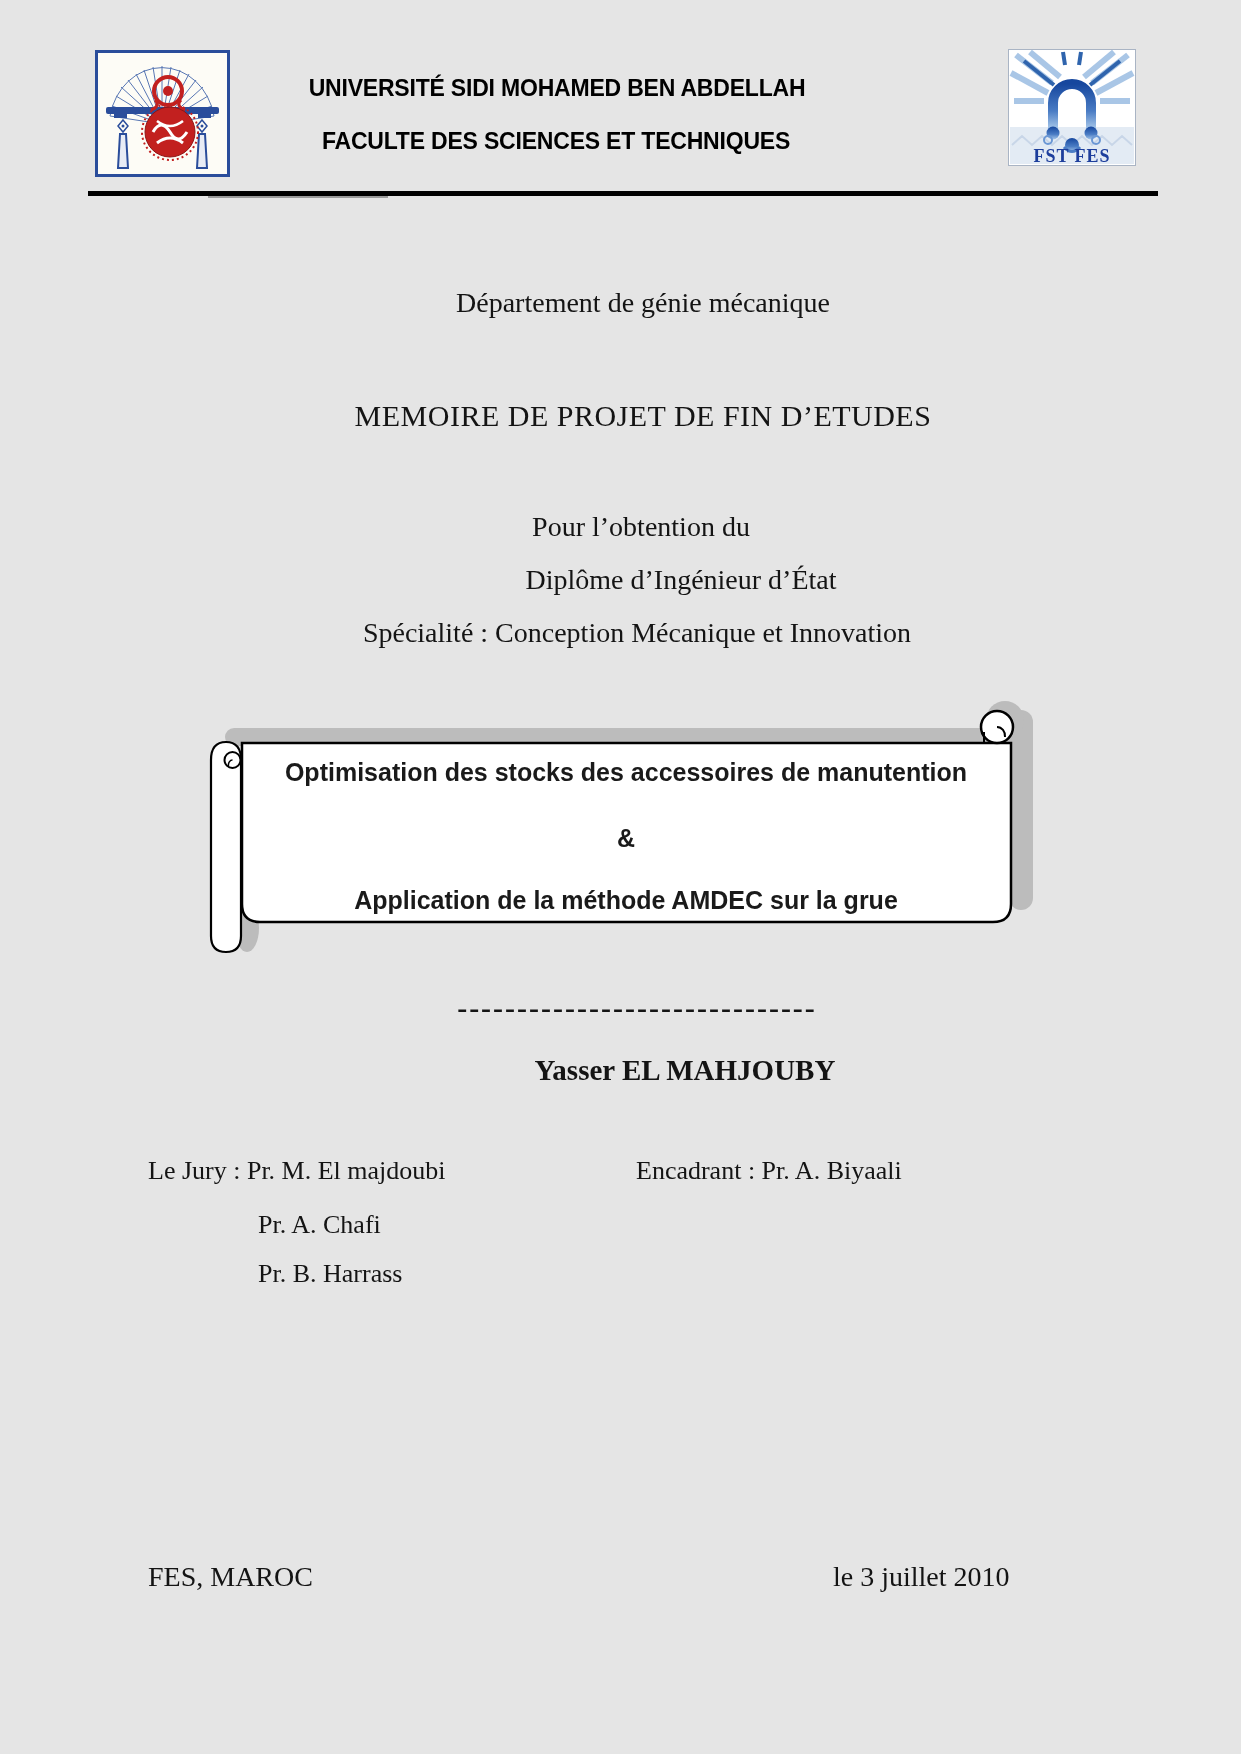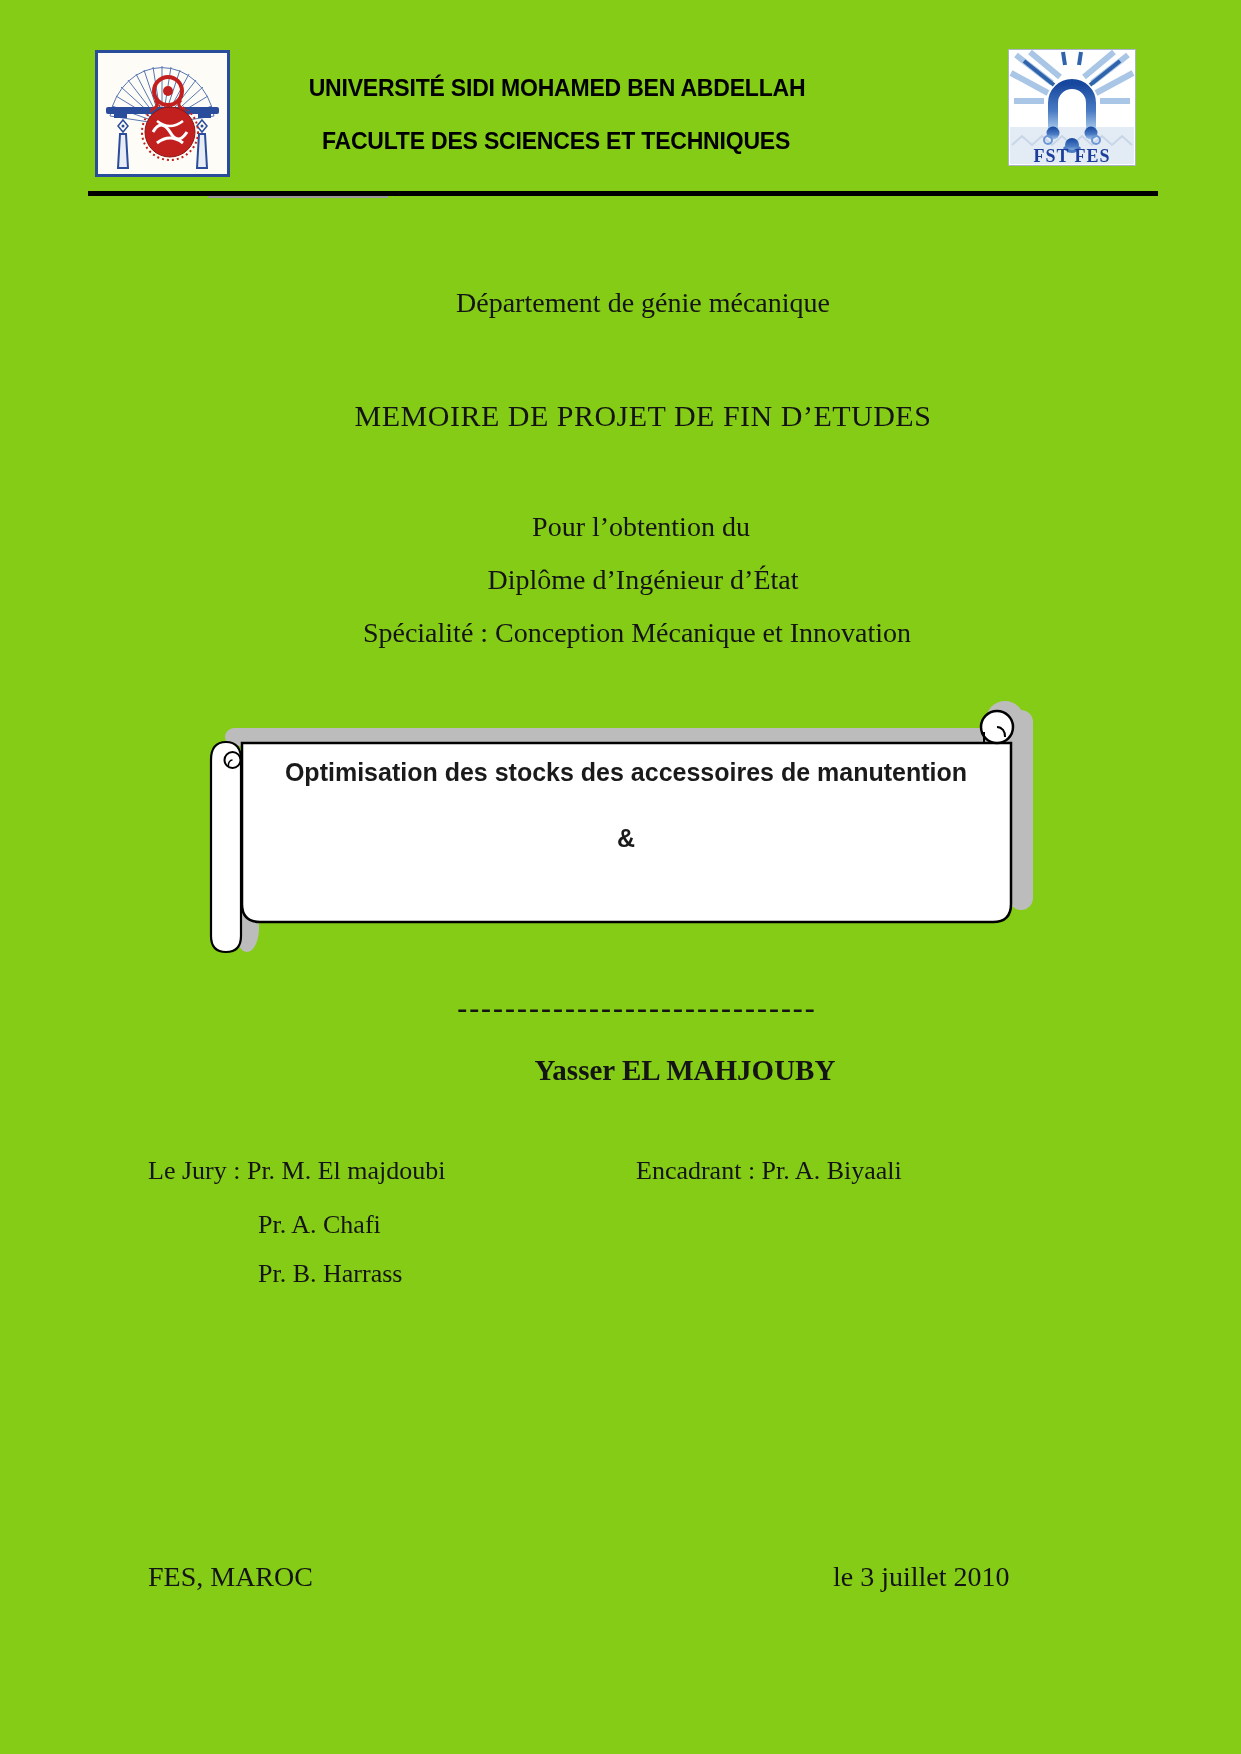--- a/index.html
+++ b/index.html
@@ -1,19 +1,19 @@
 <!DOCTYPE html>
 <html><head>
 <meta charset="utf-8">
 <style>
   html,body{margin:0;padding:0;background:#ffffff;}
   .page{
     position:relative;
     width:1241px;height:1754px;
-    background:#84cc16;
+    background:#e5e5e5;
     font-family:"Liberation Serif", serif;
     color:#141414;
     overflow:hidden;
   }
   .abs{position:absolute;white-space:nowrap;}
   .ctr{transform:translate(-50%,-50%);}
   .vctr{transform:translateY(-50%);}
 
   .hdr-line{font-family:"Liberation Sans", sans-serif;font-weight:700;font-size:23px;letter-spacing:-0.2px;color:#000;}
   .serif28{font-size:28px;}
@@ -118,39 +118,40 @@
       <path d="M 56 98 Q 64 107 72 98" stroke="#4a7cc4" stroke-width="3" fill="none"></path>
     </g>
   </svg>
   <div class="abs ctr fst-caption" style="left:1072px;top:156px;">FST FES</div>
 
   <div class="rule"></div>
 
   <div class="abs ctr serif28" style="left:643px;top:303px;">Département de génie mécanique</div>
   <div class="abs ctr doc-type" style="left:643px;top:416px;">MEMOIRE DE PROJET DE FIN D’ETUDES</div>
   <div class="abs ctr serif28" style="left:641px;top:527px;">Pour l’obtention du</div>
-  <div class="abs ctr serif28" style="left:643px;top:580px;">Diplôme d’Ingénieur d’État</div>
+  <div class="abs ctr serif28" style="left:681px;top:580px;">Diplôme d’Ingénieur d’État</div>
   <div class="abs ctr serif28" style="left:637px;top:633px;">Spécialité : Conception Mécanique et Innovation</div>
 
   <svg class="abs" style="left:185px;top:620px;" width="860" height="345" viewBox="0 0 860 345">
     <rect x="40" y="108" width="790" height="18" rx="9" fill="#bcbcbc"></rect>
     <rect x="824" y="90" width="24" height="200" rx="12" fill="#bcbcbc"></rect>
     <circle cx="820" cy="100" r="19" fill="#bcbcbc"></circle>
     <ellipse cx="62" cy="308" rx="12" ry="24" fill="#bcbcbc"></ellipse>
     <path d="M 57 123 L 826 123 L 826 284 Q 826 302 808 302 L 75 302 Q 57 302 57 284 Z" fill="#ffffff" stroke="#000000" stroke-width="2.5"></path>
     <circle cx="812" cy="107" r="16" fill="#ffffff" stroke="#000000" stroke-width="2.5"></circle>
     <path d="M 812 107 a 8 9 0 0 1 8 10" stroke="#000000" stroke-width="2" fill="none"></path>
     <line x1="799" y1="112" x2="799" y2="122" stroke="#000000" stroke-width="2"></line>
     <path d="M 26 140 Q 26 122 41 122 Q 56 122 56 140 L 56 316 Q 56 332 41 332 Q 26 332 26 316 Z" fill="#ffffff" stroke="#000000" stroke-width="2.2"></path>
     <circle cx="47.5" cy="140" r="8" fill="#ffffff" stroke="#000000" stroke-width="2"></circle>
     <path d="M 47.5 140 a 4 5 0 0 0 -4 6" stroke="#000000" stroke-width="1.5" fill="none"></path>
   </svg>
 
   <div class="abs ctr banner-txt" style="left:626px;top:772px;">Optimisation des stocks des accessoires de manutention</div>
   <div class="abs ctr banner-txt" style="left:626px;top:838px;">&amp;</div>
+  <div class="abs ctr banner-txt" style="left:626px;top:900px;">Application de la méthode AMDEC sur la grue</div>
 
   <div class="abs ctr dashes" style="left:637px;top:1008px;">------------------------------</div>
   <div class="abs ctr author" style="left:637px;top:1070px;">Yasser EL MAHJOUBY</div>
 
   <div class="abs vctr jury" style="left:148px;top:1171px;">Le Jury : Pr. M. El majdoubi</div>
   <div class="abs vctr jury" style="left:636px;top:1171px;">Encadrant : Pr. A. Biyaali</div>
   <div class="abs vctr jury" style="left:258px;top:1225px;">Pr. A. Chafi</div>
   <div class="abs vctr jury" style="left:258px;top:1274px;">Pr. B. Harrass</div>
 
   <div class="abs vctr footer-txt" style="left:148px;top:1577px;">FES, MAROC</div>

